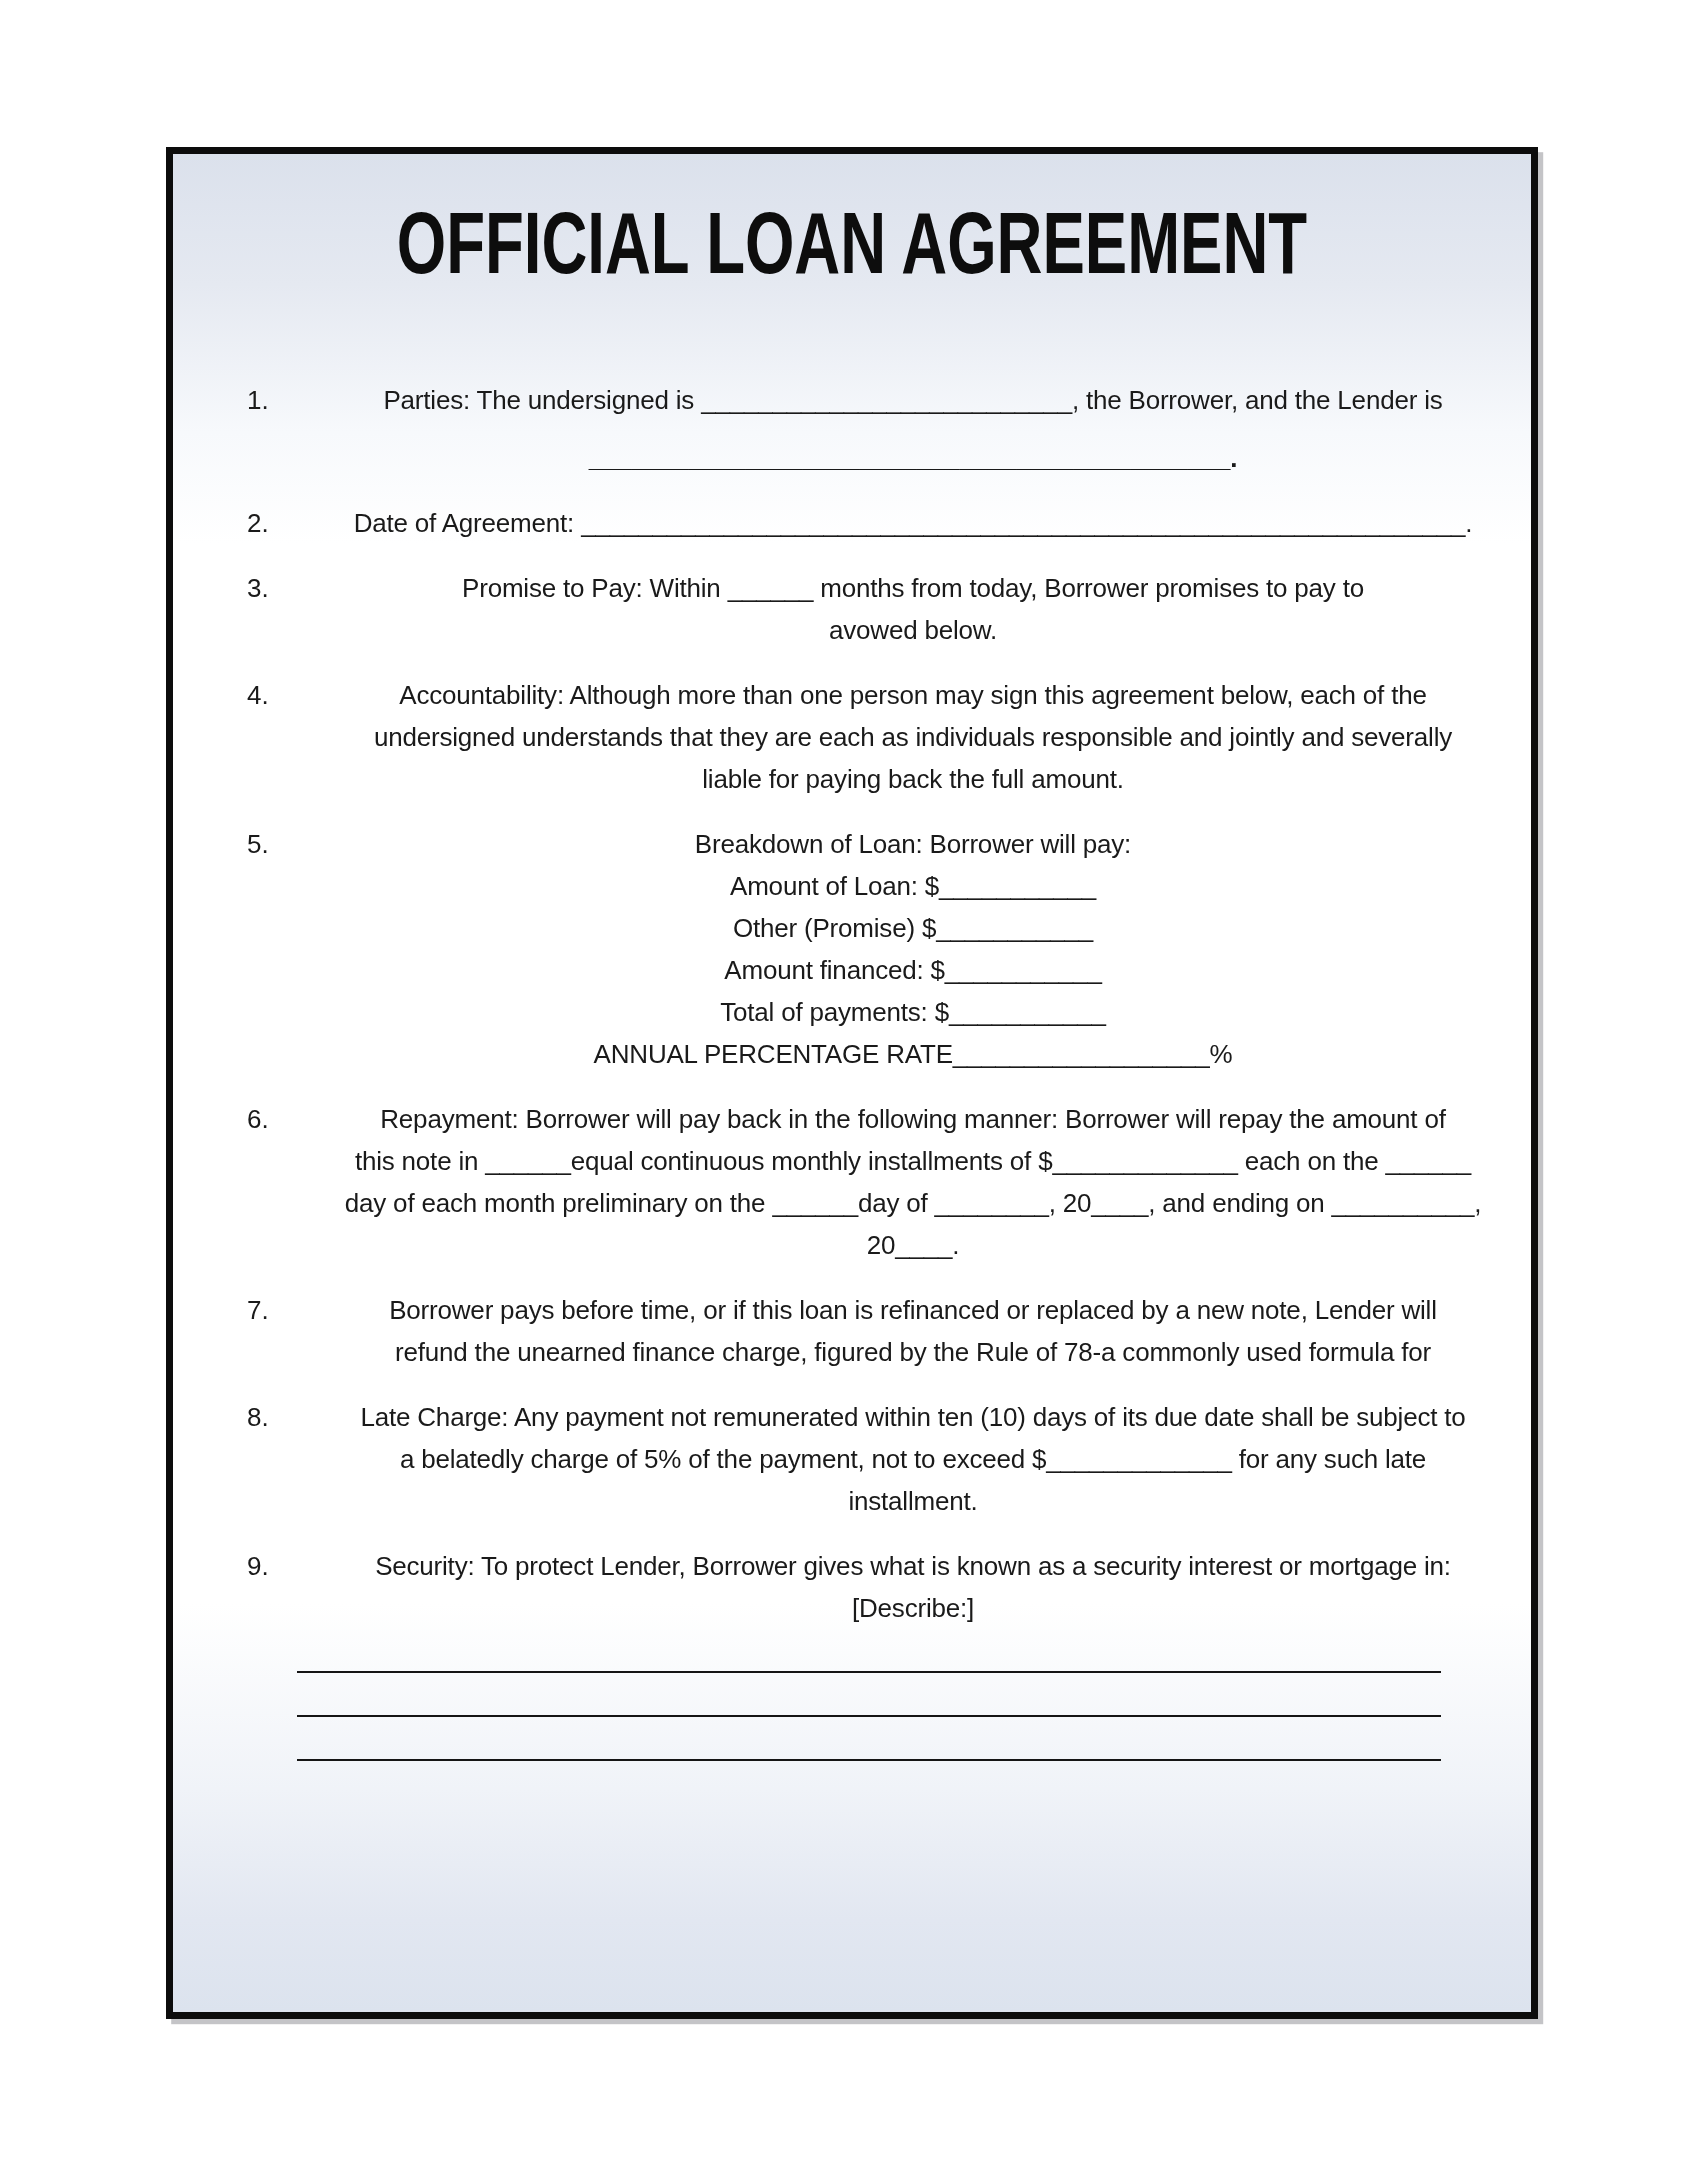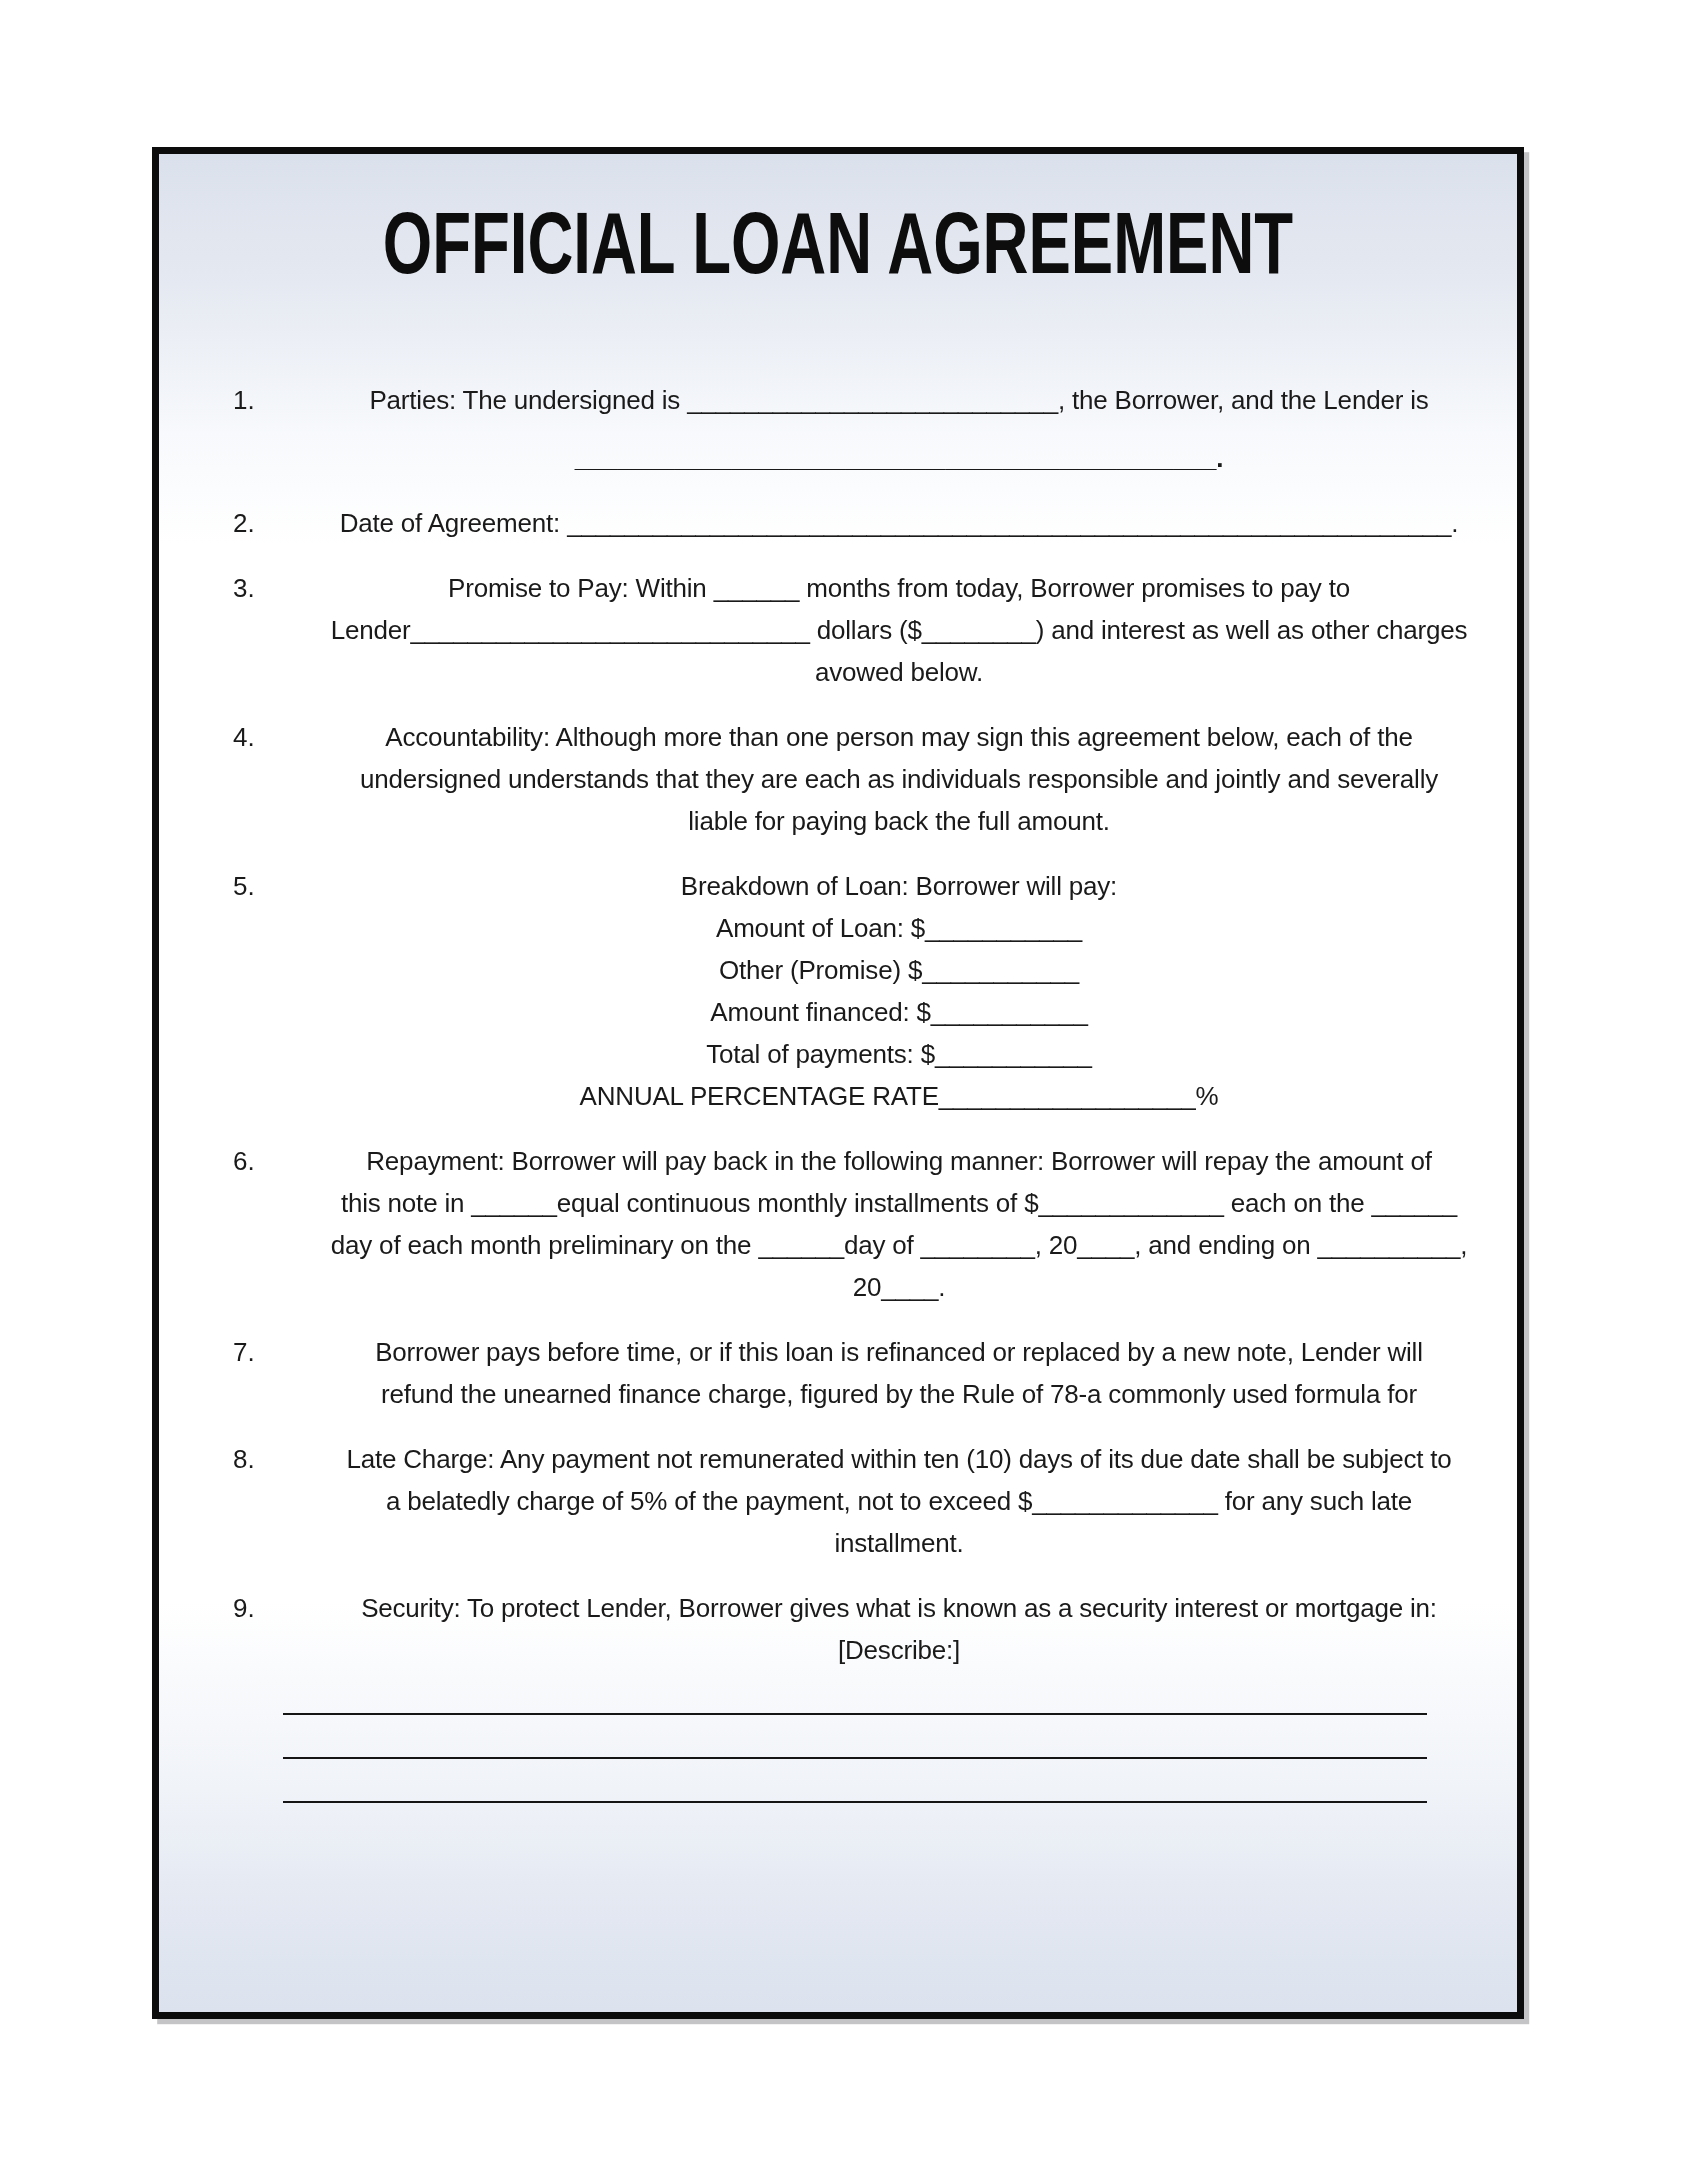--- a/index.html
+++ b/index.html
@@ -9,21 +9,21 @@
   }
   body {
     width: 1687px;
     height: 2184px;
     position: relative;
     font-family: "Liberation Sans", sans-serif;
     color: #1a1a1a;
   }
   .doc-frame {
     position: absolute;
-    left: 152px;
+    left: 166px;
     top: 147px;
     width: 1358px;
     height: 1858px;
     border: 7.9px solid #0c0c0c;
     box-shadow: 5.2px 5.2px 0 rgba(20,20,30,0.25);
     background: linear-gradient(180deg,
       #dbe1ec 0%,
       #e5e9f1 7%,
       #f7f9fc 15%,
       #ffffff 21%,
@@ -94,21 +94,20 @@
       <div class="item" data-idx="1">
         <span class="num">2.</span>
         <div class="body-col">
           <div class="line">Date of Agreement: ______________________________________________________________.</div>
         </div>
       </div>
       <div class="item" data-idx="2">
         <span class="num">3.</span>
         <div class="body-col">
           <div class="line">Promise to Pay: Within ______ months from today, Borrower promises to pay to</div>
-          <div class="line">Lender____________________________ dollars ($________) and interest as well as other charges</div>
           <div class="line">avowed below.</div>
         </div>
       </div>
       <div class="item" data-idx="3">
         <span class="num">4.</span>
         <div class="body-col">
           <div class="line">Accountability: Although more than one person may sign this agreement below, each of the</div>
           <div class="line">undersigned understands that they are each as individuals responsible and jointly and severally</div>
           <div class="line">liable for paying back the full amount.</div>
         </div>

